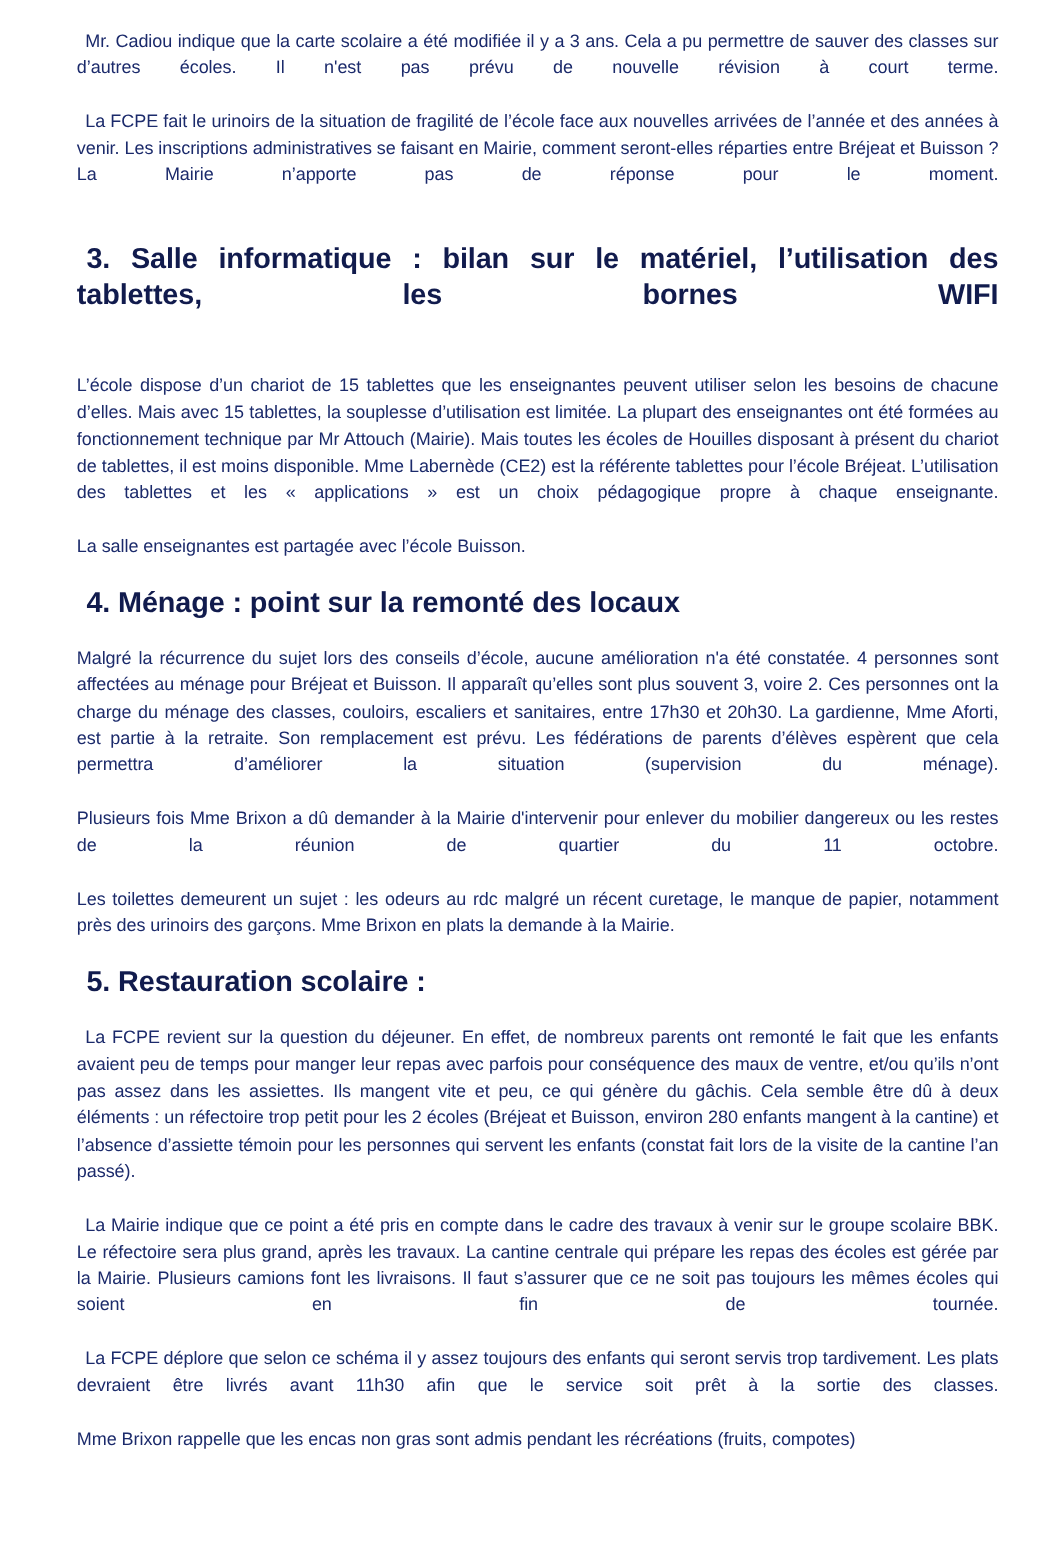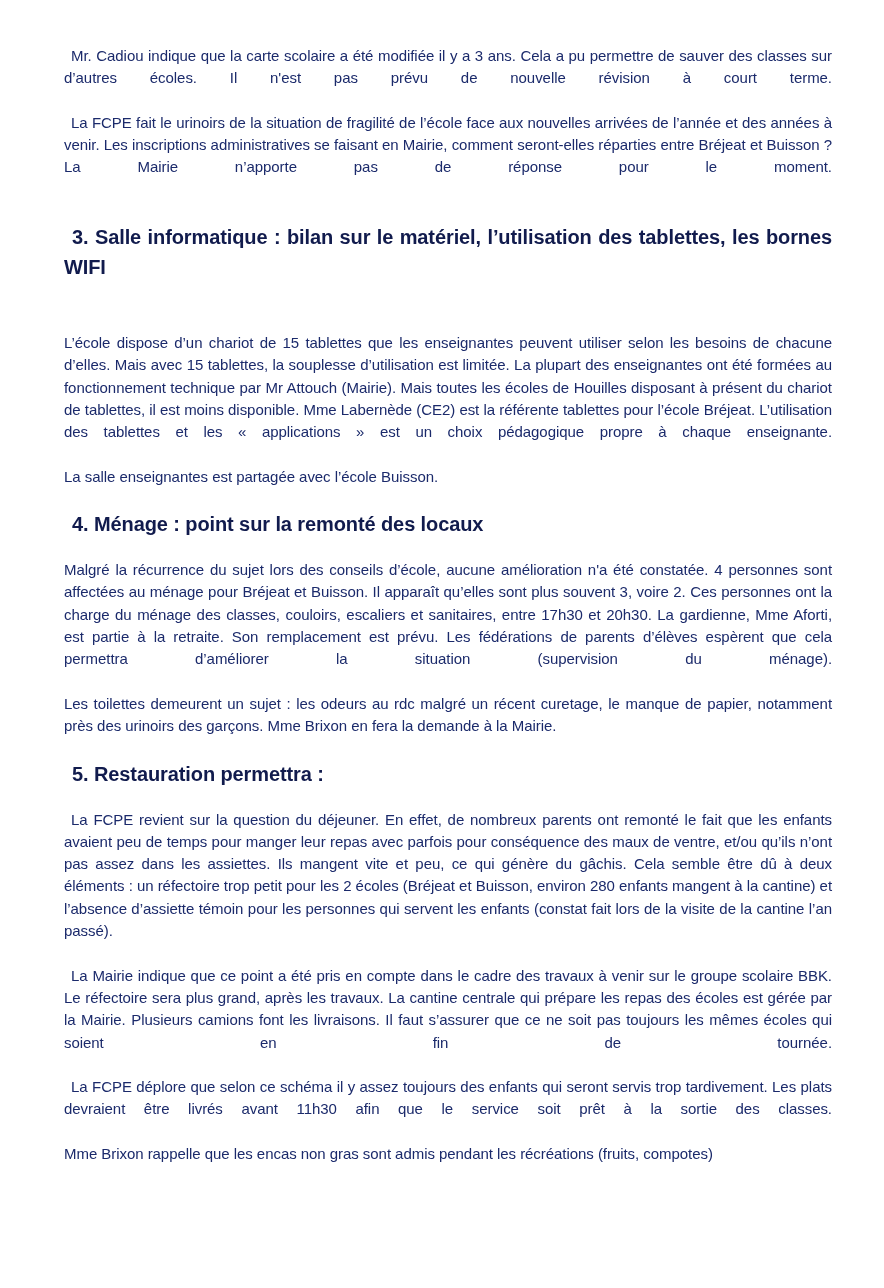--- a/index.html
+++ b/index.html
@@ -15,21 +15,21 @@
     font-family: "Liberation Sans", sans-serif;
     color: #1b2a6b;
     -webkit-font-smoothing: antialiased;
   }
   .page {
     position: relative;
     width: 740px;
     height: 1288px;
     background: #ffffff;
     box-sizing: border-box;
-    padding: 45px 52px 0 64px;
+    padding: 24px 52px 0 64px;
   }
   .content {
     width: 768px;
   }
   p.para {
     margin: 0;
     font-size: 15px;
     line-height: 22.3px;
     text-align: justify;
     text-justify: inter-word;
@@ -44,21 +44,21 @@
   p.para::after {
     content: "";
     display: inline-block;
     width: 100%;
   }
   p.para.nostretch::after {
     display: none;
   }
   h2.section-heading {
     margin: 0;
-    font-size: 20px;
+    font-size: 24px;
     line-height: 30px;
     font-weight: bold;
     color: #111b4d;
     text-align: justify;
     text-justify: inter-word;
     letter-spacing: -0.1px;
   }
   h2.section-heading.wrapped::after {
     content: "";
     display: inline-block;
@@ -85,24 +85,25 @@
     <div class="gap-before-heading"></div>
     <h2 class="section-heading wrapped"><span class="heading-indent"></span><span>3.</span> <span>Salle informatique : bilan sur le matériel, l’utilisation des tablettes, les bornes WIFI</span></h2>
     <div class="gap-after-heading"></div>
     <p class="para">L’école dispose d’un chariot de 15 tablettes que les enseignantes peuvent utiliser selon les besoins de chacune d’elles. Mais avec 15 tablettes, la souplesse d’utilisation est limitée. La plupart des enseignantes ont été formées au fonctionnement technique par Mr Attouch (Mairie). Mais toutes les écoles de Houilles disposant à présent du chariot de tablettes, il est moins disponible. Mme Labernède (CE2) est la référente tablettes pour l’école Bréjeat. L’utilisation des tablettes et les « applications » est un choix pédagogique propre à chaque enseignante.</p>
     <p class="para nostretch">La salle enseignantes est partagée avec l’école Buisson.</p>
 
     <div class="gap-before-heading"></div>
     <h2 class="section-heading"><span class="heading-indent"></span><span>4.</span> <span>Ménage : point sur la remonté des locaux</span></h2>
     <div class="gap-after-heading"></div>
     <p class="para">Malgré la récurrence du sujet lors des conseils d’école, aucune amélioration n'a été constatée. 4 personnes sont affectées au ménage pour Bréjeat et Buisson. Il apparaît qu’elles sont plus souvent 3, voire 2. Ces personnes ont la charge du ménage des classes, couloirs, escaliers et sanitaires, entre 17h30 et 20h30. La gardienne, Mme Aforti, est partie à la retraite. Son remplacement est prévu. Les fédérations de parents d’élèves espèrent que cela permettra d’améliorer la situation (supervision du ménage).</p>
-    <p class="para nostretch">Les toilettes demeurent un sujet : les odeurs au rdc malgré un récent curetage, le manque de papier, notamment près des urinoirs des garçons. Mme Brixon en fera la demande à la Mairie.</p>
+    <p class="para">Plusieurs fois Mme Brixon a dû demander à la Mairie d'intervenir pour enlever du mobilier dangereux ou les restes de la réunion de quartier du 11 octobre.</p>
+    <p class="para nostretch">Les toilettes demeurent un sujet : les odeurs au rdc malgré un récent curetage, le manque de papier, notamment près des urinoirs des garçons. Mme Brixon en plats la demande à la Mairie.</p>
 
     <div class="gap-before-heading"></div>
-    <h2 class="section-heading"><span class="heading-indent"></span><span>5.</span> <span>Restauration permettra :</span></h2>
+    <h2 class="section-heading"><span class="heading-indent"></span><span>5.</span> <span>Restauration scolaire :</span></h2>
     <div class="gap-after-heading"></div>
     <p class="para indent">La FCPE revient sur la question du déjeuner. En effet, de nombreux parents ont remonté le fait que les enfants avaient peu de temps pour manger leur repas avec parfois pour conséquence des maux de ventre, et/ou qu’ils n’ont pas assez dans les assiettes. Ils mangent vite et peu, ce qui génère du gâchis. Cela semble être dû à deux éléments : un réfectoire trop petit pour les 2 écoles (Bréjeat et Buisson, environ 280 enfants mangent à la cantine) et l’absence d’assiette témoin pour les personnes qui servent les enfants (constat fait lors de la visite de la cantine l’an passé).</p>
     <p class="para indent">La Mairie indique que ce point a été pris en compte dans le cadre des travaux à venir sur le groupe scolaire BBK. Le réfectoire sera plus grand, après les travaux. La cantine centrale qui prépare les repas des écoles est gérée par la Mairie. Plusieurs camions font les livraisons. Il faut s’assurer que ce ne soit pas toujours les mêmes écoles qui soient en fin de tournée.</p>
     <p class="para indent">La FCPE déplore que selon ce schéma il y assez toujours des enfants qui seront servis trop tardivement. Les plats devraient être livrés avant 11h30 afin que le service soit prêt à la sortie des classes.</p>
     <p class="para nostretch">Mme Brixon rappelle que les encas non gras sont admis pendant les récréations (fruits, compotes)</p>
 
   </div>
 </div>
 
 </body></html>

